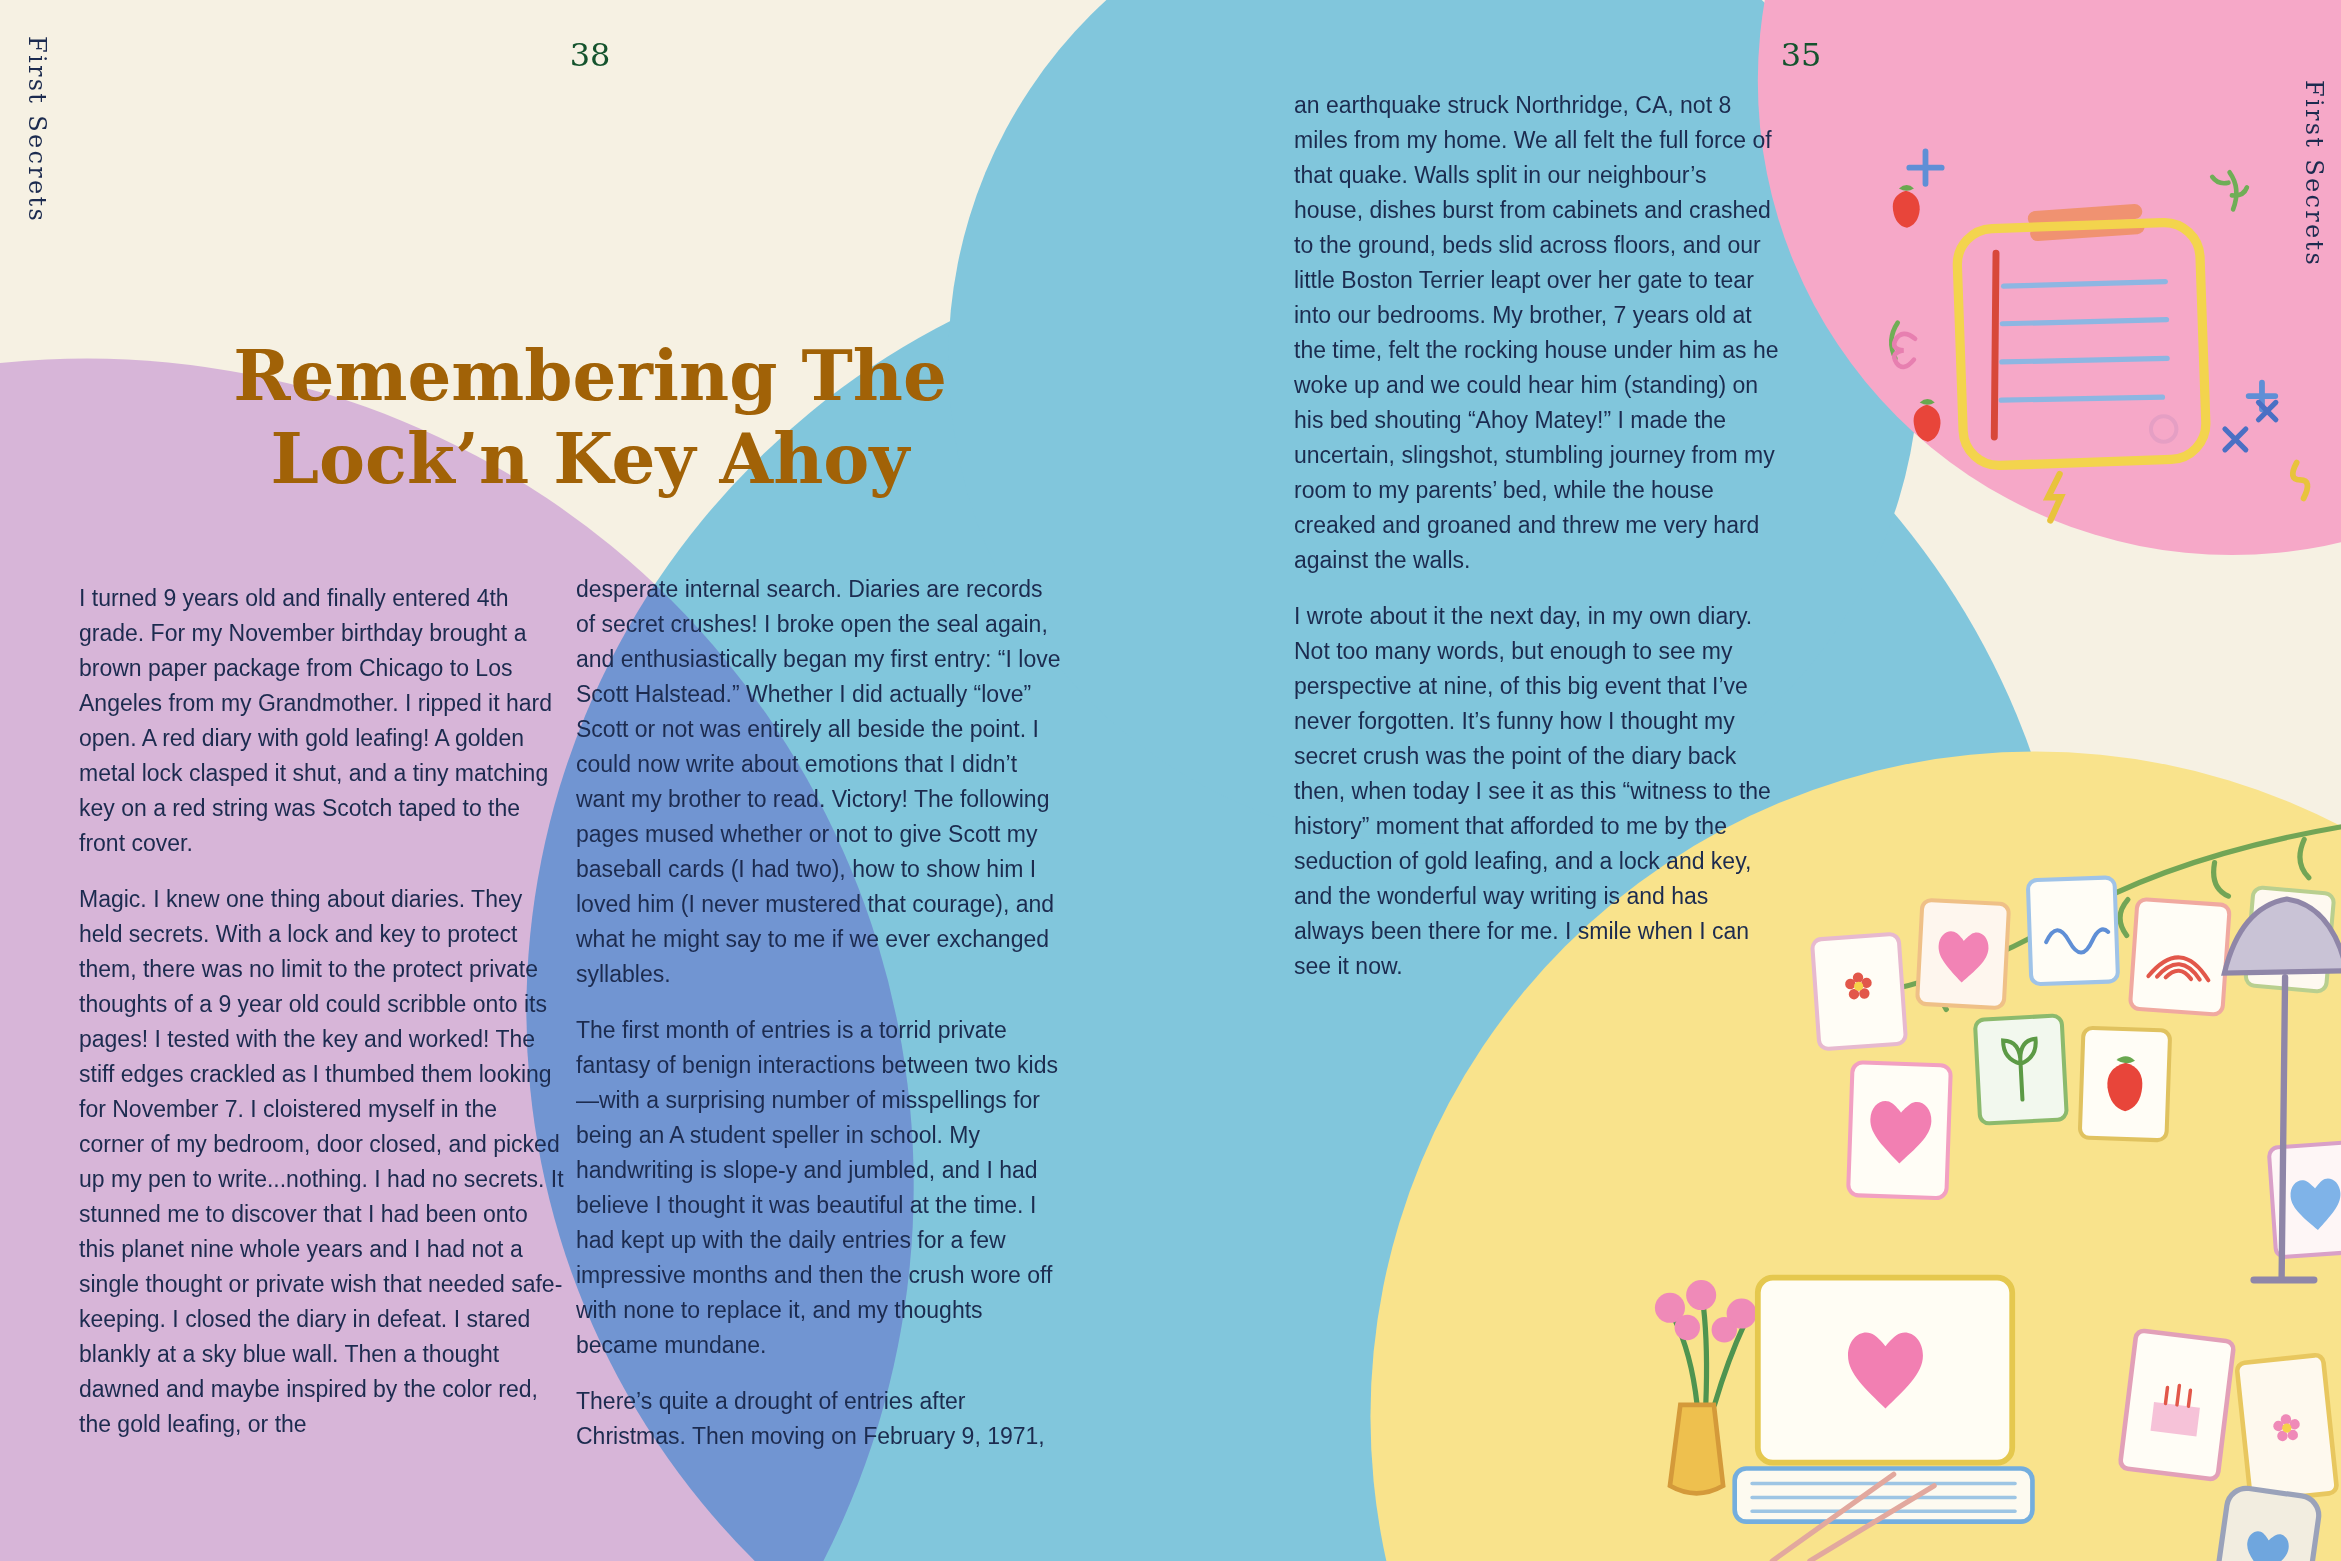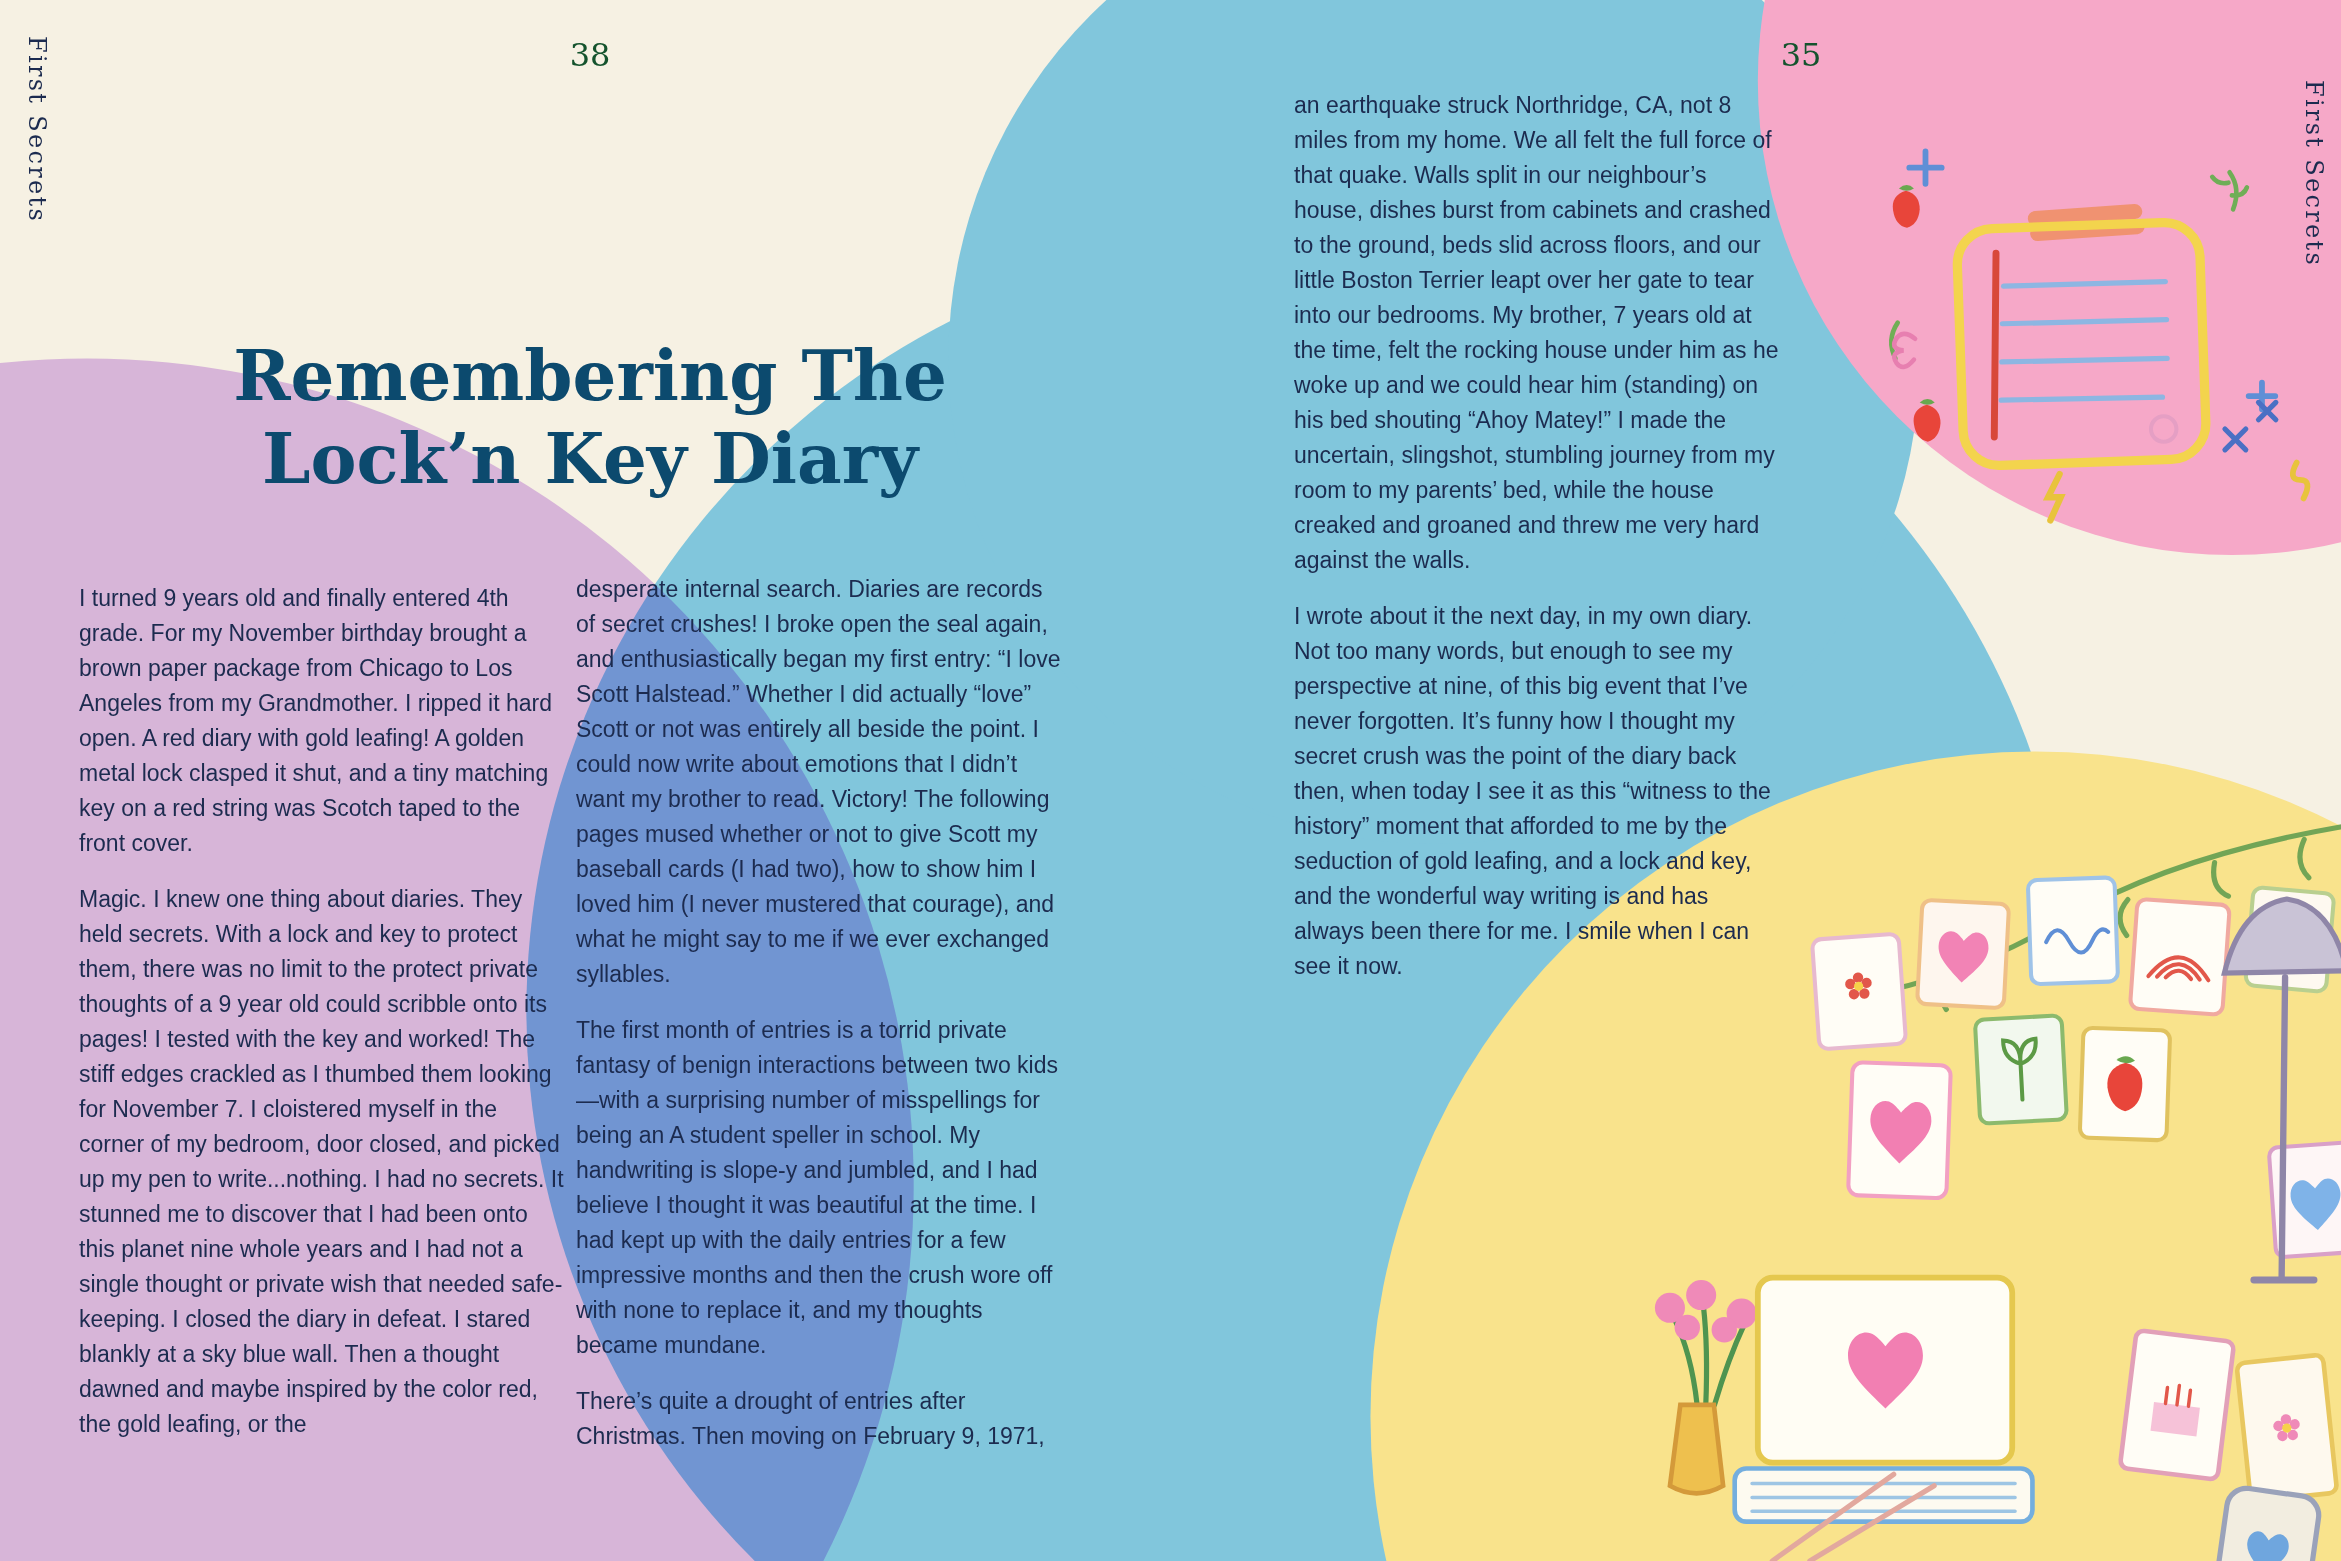--- a/index.html
+++ b/index.html
@@ -21,21 +21,21 @@
   .runhead {
     position:absolute; writing-mode:vertical-rl;
     font-family:"DejaVu Serif", serif; font-size:24px; letter-spacing:2.3px; color:#1c2b4f;
   }
   #runhead-left  { left:23px;  top:36px; }
   #runhead-right { left:2300px; top:80px; }
 
   .title {
     position:absolute; left:191px; top:335px; width:798px; text-align:center;
     font-family:"DejaVu Serif", serif; font-weight:700; font-size:69px;
-    line-height:1.2; color:#0c4a6e; letter-spacing:0px;
+    line-height:1.2; color:#a16207; letter-spacing:0px;
   }
 
   .col { position:absolute; font-size:23px; line-height:35px; width:486px; }
   .col p + p { margin-top:21px; }
   #col1 { left:79px;  top:581px; }
   #col2 { left:576px; top:572px;  }
   #col3 { left:1294px; top:88px;  }
 </style>
 </head>
 <body>
@@ -219,21 +219,21 @@
   <div class="textlayer">
 
     <div class="runhead" id="runhead-left">First Secrets</div>
     <div class="runhead" id="runhead-right">First Secrets</div>
 
     <div class="pagenum" id="pagenum-left">38</div>
     <div class="pagenum" id="pagenum-right">35</div>
 
     <div class="title">
       <div>Remembering The</div>
-      <div>Lock’n Key Diary</div>
+      <div>Lock’n Key Ahoy</div>
     </div>
 
     <div class="col" id="col1">
       <p>I turned 9 years old and finally entered 4th grade. For my November birthday brought a brown paper package from Chicago to Los Angeles from my Grandmother. I ripped it hard open. A red diary with gold leafing! A golden metal lock clasped it shut, and a tiny matching key on a red string was Scotch taped to the front cover.</p>
       <p>Magic. I knew one thing about diaries. They held secrets. With a lock and key to protect them, there was no limit to the protect private thoughts of a 9 year old could scribble onto its pages! I tested with the key and worked! The stiff edges crackled as I thumbed them looking for November 7. I cloistered myself in the corner of my bedroom, door closed, and picked up my pen to write...nothing. I had no secrets. It stunned me to discover that I had been onto this planet nine whole years and I had not a single thought or private wish that needed safe-keeping. I closed the diary in defeat. I stared blankly at a sky blue wall. Then a thought dawned and maybe inspired by the color red, the gold leafing, or the</p>
     </div>
 
     <div class="col" id="col2">
       <p>desperate internal search. Diaries are records of secret crushes! I broke open the seal again, and enthusiastically began my first entry: “I love Scott Halstead.” Whether I did actually “love” Scott or not was entirely all beside the point. I could now write about emotions that I didn’t want my brother to read. Victory! The following pages mused whether or not to give Scott my baseball cards (I had two), how to show him I loved him (I never mustered that courage), and what he might say to me if we ever exchanged syllables.</p>
       <p>The first month of entries is a torrid private fantasy of benign interactions between two kids—with a surprising number of misspellings for being an A student speller in school. My handwriting is slope-y and jumbled, and I had believe I thought it was beautiful at the time. I had kept up with the daily entries for a few impressive months and then the crush wore off with none to replace it, and my thoughts became mundane.</p>

